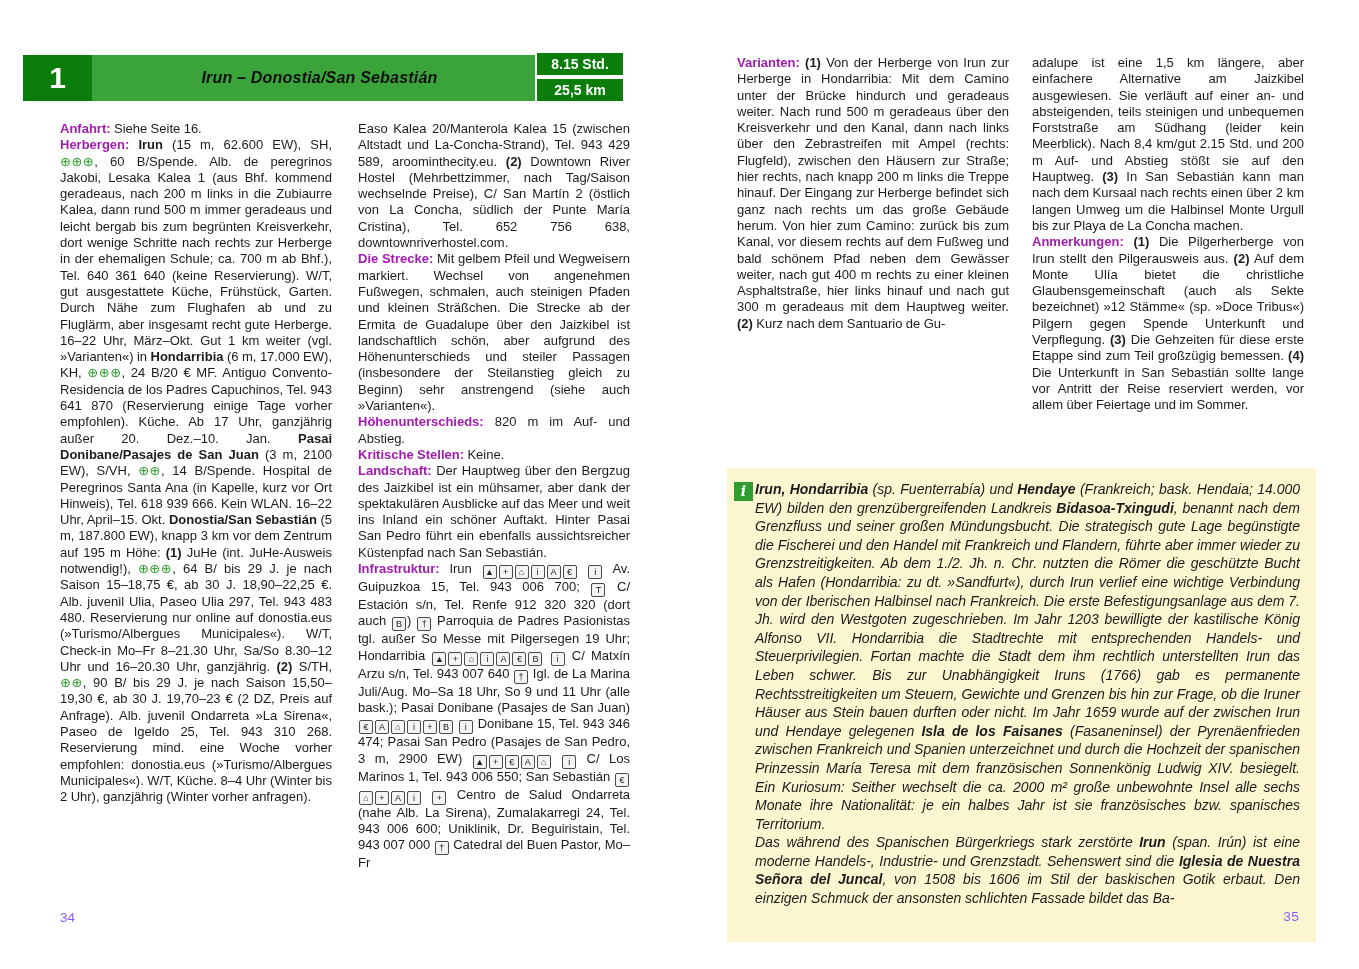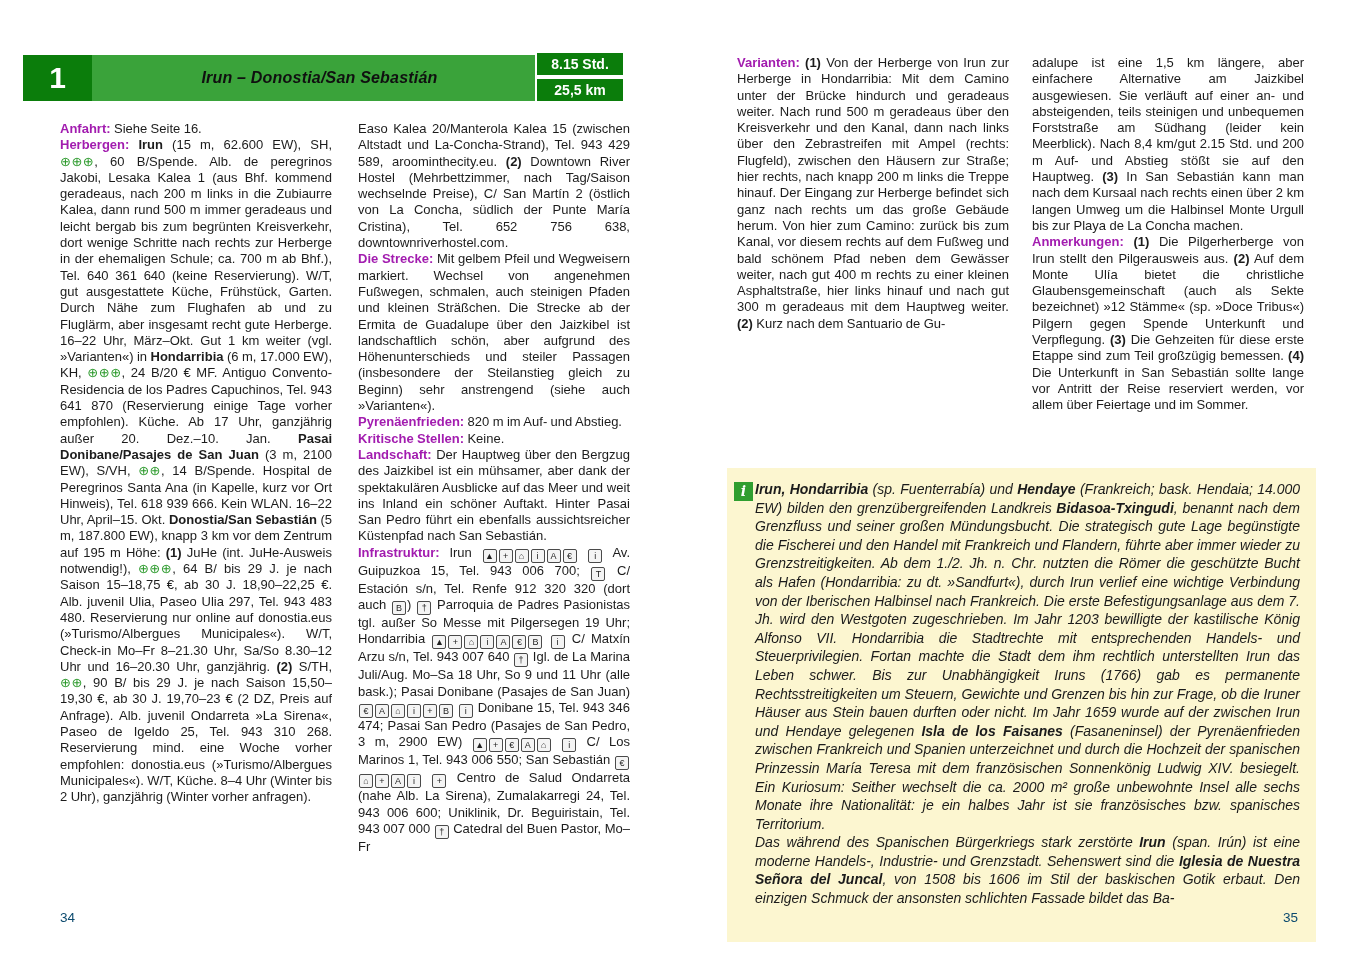--- a/index.html
+++ b/index.html
@@ -57,23 +57,23 @@
     text-align:justify; font-style:italic; font-size:14px; line-height:18.6px; color:#1b1b1b;
   }
   .info-icon {
     position:absolute; left:7px; top:14px; width:19px; height:19px;
     background:#2f9e2f; color:#fff; font-weight:bold; font-style:italic;
     font-family:"DejaVu Serif",serif; font-size:14px;
     display:flex; align-items:center; justify-content:center;
   }
   .infobox .seg-b { font-weight:bold; }
 
-  .pageno { position:absolute; font-size:13.5px; color:#0c4a6e; }
+  .pageno { position:absolute; font-size:13.5px; color:#8b5cf6; }
   .pageno-l { left:60px;  top:910px; }
-  .pageno-r { left:1283px; top:910px; }
+  .pageno-r { left:1283px; top:910px;font-family:Liberation Mono, monospace; }
 </style>
 </head>
 <body>
 
 <div class="spread">
 
   <header class="stage-bar">
     <div class="stage-num">1</div>
     <div class="stage-title">Irun – Donostia/San Sebastián</div>
   </header>
@@ -83,21 +83,21 @@
     <div class="badge">25,5 km</div>
   </div>
 
   <section class="col col-l1">
       <p class="para"><span class="seg-g">Anfahrt:</span><span> Siehe Seite 16.</span></p>
       <p class="para"><span class="seg-g">Herbergen:</span><span> </span><span class="seg-b">Irun</span><span> (15 m, 62.600 EW), SH, </span><span class="seg-sym">⊕⊕⊕</span><span>, 60 B/Spende. Alb. de peregrinos Jakobi, Lesaka Kalea 1 (aus Bhf. kommend geradeaus, nach 200 m links in die Zubiaurre Kalea, dann rund 500 m immer geradeaus und leicht bergab bis zum begrünten Kreisverkehr, dort wenige Schritte nach rechts zur Herberge in der ehemaligen Schule; ca. 700 m ab Bhf.), Tel. 640 361 640 (keine Reservierung). W/T, gut ausgestattete Küche, Frühstück, Garten. Durch Nähe zum Flughafen ab und zu Fluglärm, aber insgesamt recht gute Herberge. 16–22 Uhr, März–Okt. Gut 1 km weiter (vgl. »Varianten«) in </span><span class="seg-b">Hondarribia</span><span> (6 m, 17.000 EW), KH, </span><span class="seg-sym">⊕⊕⊕</span><span>, 24 B/20 € MF. Antiguo Convento-Residencia de los Padres Capuchinos, Tel. 943 641 870 (Reservierung einige Tage vorher empfohlen). Küche. Ab 17 Uhr, ganzjährig außer 20. Dez.–10. Jan. </span><span class="seg-b">Pasai Donibane/Pasajes de San Juan</span><span> (3 m, 2100 EW), S/VH, </span><span class="seg-sym">⊕⊕</span><span>, 14 B/Spende. Hospital de Peregrinos Santa Ana (in Kapelle, kurz vor Ort Hinweis), Tel. 618 939 666. Kein WLAN. 16–22 Uhr, April–15. Okt. </span><span class="seg-b">Donostia/San Sebastián</span><span> (5 m, 187.800 EW), knapp 3 km vor dem Zentrum auf 195 m Höhe: </span><span class="seg-b">(1)</span><span> JuHe (int. JuHe-Ausweis notwendig!), </span><span class="seg-sym">⊕⊕⊕</span><span>, 64 B/ bis 29 J. je nach Saison 15–18,75 €, ab 30 J. 18,90–22,25 €. Alb. juvenil Ulia, Paseo Ulia 297, Tel. 943 483 480. Reservierung nur online auf donostia.eus (»Turismo/Albergues Municipales«). W/T, Check-in Mo–Fr 8–21.30 Uhr, Sa/So 8.30–12 Uhr und 16–20.30 Uhr, ganzjährig. </span><span class="seg-b">(2)</span><span> S/TH, </span><span class="seg-sym">⊕⊕</span><span>, 90 B/ bis 29 J. je nach Saison 15,50–19,30 €, ab 30 J. 19,70–23 € (2 DZ, Preis auf Anfrage). Alb. juvenil Ondarreta »La Sirena«, Paseo de Igeldo 25, Tel. 943 310 268. Reservierung mind. eine Woche vorher empfohlen: donostia.eus (»Turismo/Albergues Municipales«). W/T, Küche. 8–4 Uhr (Winter bis 2 Uhr), ganzjährig (Winter vorher anfragen).</span></p>
     </section>
   <section class="col col-l2">
       <p class="para"><span>Easo Kalea 20/Manterola Kalea 15 (zwischen Altstadt und La-Concha-Strand), Tel. 943 429 589, aroominthecity.eu. </span><span class="seg-b">(2)</span><span> Downtown River Hostel (Mehrbettzimmer, nach Tag/Saison wechselnde Preise), C/ San Martín 2 (östlich von La Concha, südlich der Punte María Cristina), Tel. 652 756 638, downtownriverhostel.com.</span></p>
       <p class="para"><span class="seg-g">Die Strecke:</span><span> Mit gelbem Pfeil und Wegweisern markiert. Wechsel von angenehmen Fußwegen, schmalen, auch steinigen Pfaden und kleinen Sträßchen. Die Strecke ab der Ermita de Guadalupe über den Jaizkibel ist landschaftlich schön, aber aufgrund des Höhenunterschieds und steiler Passagen (insbesondere der Steilanstieg gleich zu Beginn) sehr anstrengend (siehe auch »Varianten«).</span></p>
-      <p class="para"><span class="seg-g">Pyrenäenfrieden:</span><span> 820 m im Auf- und Abstieg.</span></p>
+      <p class="para"><span class="seg-g">Höhenunterschieds:</span><span> 820 m im Auf- und Abstieg.</span></p>
       <p class="para"><span class="seg-g">Kritische Stellen:</span><span> Keine.</span></p>
       <p class="para"><span class="seg-g">Landschaft:</span><span> Der Hauptweg über den Bergzug des Jaizkibel ist ein mühsamer, aber dank der spektakulären Ausblicke auf das Meer und weit ins Inland ein schöner Auftakt. Hinter Pasai San Pedro führt ein ebenfalls aussichtsreicher Küstenpfad nach San Sebastián.</span></p>
       <p class="para"><span class="seg-g">Infrastruktur:</span><span> Irun </span><span class="icb">▲</span><span class="icb">+</span><span class="icb">⌂</span><span class="icb">i</span><span class="icb">A</span><span class="icb">€</span><span> </span><span class="icb">i</span><span> Av. Guipuzkoa 15, Tel. 943 006 700; </span><span class="icb">T</span><span> C/ Estación s/n, Tel. Renfe 912 320 320 (dort auch </span><span class="icb">B</span><span>) </span><span class="icb">†</span><span> Parroquia de Padres Pasionistas tgl. außer So Messe mit Pilgersegen 19 Uhr; Hondarribia </span><span class="icb">▲</span><span class="icb">+</span><span class="icb">⌂</span><span class="icb">i</span><span class="icb">A</span><span class="icb">€</span><span class="icb">B</span><span> </span><span class="icb">i</span><span> C/ Matxín Arzu s/n, Tel. 943 007 640 </span><span class="icb">†</span><span> Igl. de La Marina Juli/Aug. Mo–Sa 18 Uhr, So 9 und 11 Uhr (alle bask.); Pasai Donibane (Pasajes de San Juan) </span><span class="icb">€</span><span class="icb">A</span><span class="icb">⌂</span><span class="icb">i</span><span class="icb">+</span><span class="icb">B</span><span> </span><span class="icb">i</span><span> Donibane 15, Tel. 943 346 474; Pasai San Pedro (Pasajes de San Pedro, 3 m, 2900 EW) </span><span class="icb">▲</span><span class="icb">+</span><span class="icb">€</span><span class="icb">A</span><span class="icb">⌂</span><span> </span><span class="icb">i</span><span> C/ Los Marinos 1, Tel. 943 006 550; San Sebastián </span><span class="icb">€</span><span class="icb">⌂</span><span class="icb">+</span><span class="icb">A</span><span class="icb">i</span><span> </span><span class="icb">+</span><span> Centro de Salud Ondarreta (nahe Alb. La Sirena), Zumalakarregi 24, Tel. 943 006 600; Uniklinik, Dr. Beguiristain, Tel. 943 007 000 </span><span class="icb">†</span><span> Catedral del Buen Pastor, Mo–Fr</span></p>
     </section>
   <section class="col col-r1">
       <p class="para"><span class="seg-g">Varianten:</span><span> </span><span class="seg-b">(1)</span><span> Von der Herberge von Irun zur Herberge in Hondarribia: Mit dem Camino unter der Brücke hindurch und geradeaus weiter. Nach rund 500 m geradeaus über den Kreisverkehr und den Kanal, dann nach links über den Zebrastreifen mit Ampel (rechts: Flugfeld), zwischen den Häusern zur Straße; hier rechts, nach knapp 200 m links die Treppe hinauf. Der Eingang zur Herberge befindet sich ganz nach rechts um das große Gebäude herum. Von hier zum Camino: zurück bis zum Kanal, vor diesem rechts auf dem Fußweg und bald schönem Pfad neben dem Gewässer weiter, nach gut 400 m rechts zu einer kleinen Asphaltstraße, hier links hinauf und nach gut 300 m geradeaus mit dem Hauptweg weiter. </span><span class="seg-b">(2)</span><span> Kurz nach dem Santuario de Gu-</span></p>
     </section>
   <section class="col col-r2">
       <p class="para"><span>adalupe ist eine 1,5 km längere, aber einfachere Alternative am Jaizkibel ausgewiesen. Sie verläuft auf einer an- und absteigenden, teils steinigen und unbequemen Forststraße am Südhang (leider kein Meerblick). Nach 8,4 km/gut 2.15 Std. und 200 m Auf- und Abstieg stößt sie auf den Hauptweg. </span><span class="seg-b">(3)</span><span> In San Sebastián kann man nach dem Kursaal nach rechts einen über 2 km langen Umweg um die Halbinsel Monte Urgull bis zur Playa de La Concha machen.</span></p>
       <p class="para"><span class="seg-g">Anmerkungen:</span><span> </span><span class="seg-b">(1)</span><span> Die Pilgerherberge von Irun stellt den Pilgerausweis aus. </span><span class="seg-b">(2)</span><span> Auf dem Monte Ulía bietet die christliche Glaubensgemeinschaft (auch als Sekte bezeichnet) »12 Stämme« (sp. »Doce Tribus«) Pilgern gegen Spende Unterkunft und Verpflegung. </span><span class="seg-b">(3)</span><span> Die Gehzeiten für diese erste Etappe sind zum Teil großzügig bemessen. </span><span class="seg-b">(4)</span><span> Die Unterkunft in San Sebastián sollte lange vor Antritt der Reise reserviert werden, vor allem über Feiertage und im Sommer.</span></p>

